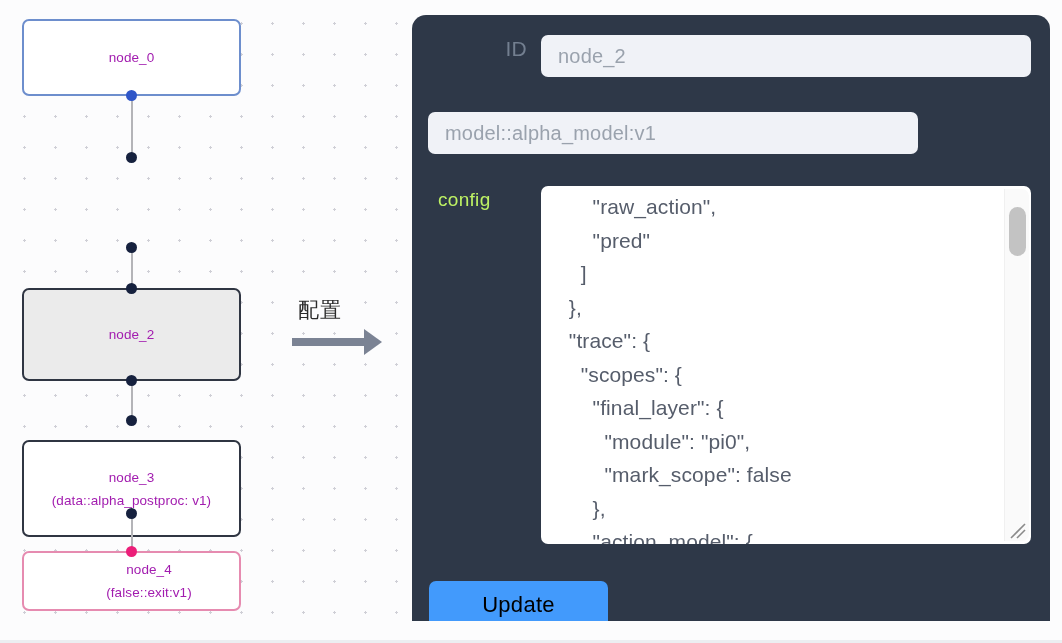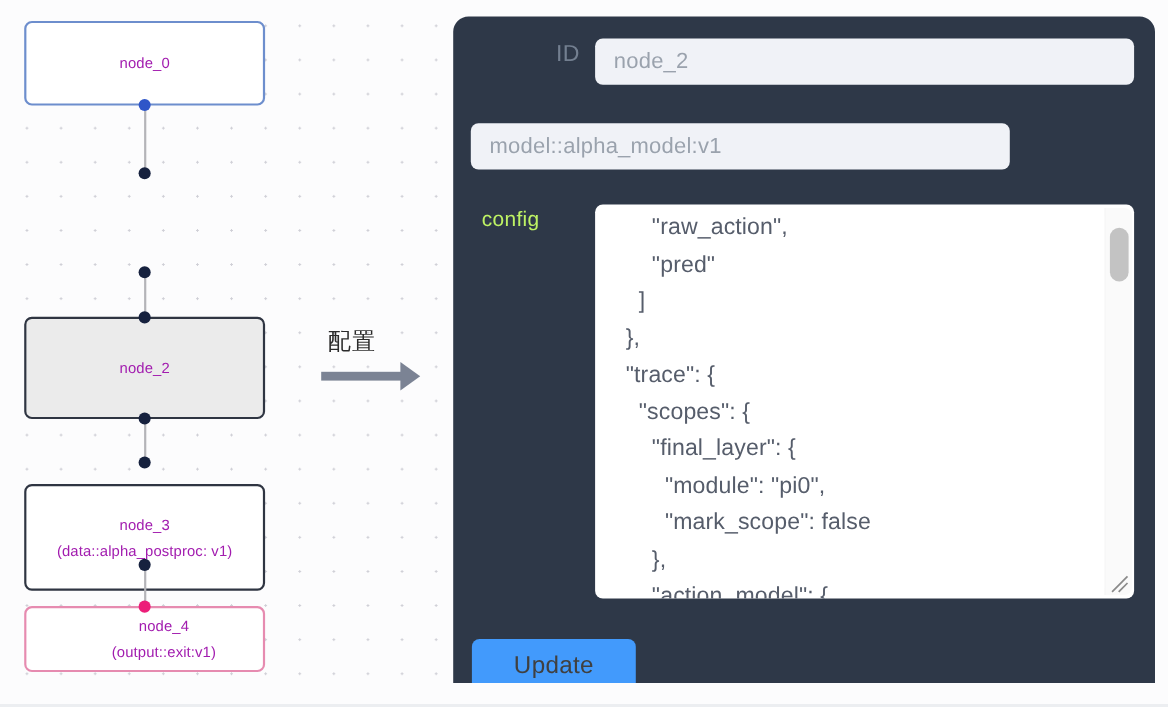--- a/index.html
+++ b/index.html
@@ -217,26 +217,26 @@
     position: absolute;
     right: 3px; bottom: 3px;
     width: 22px; height: 22px;
   }
   #config-resize svg { display: block; }
 
   #update-button {
     position: absolute;
     left: 17px;
     top: 566px;
-    width: 149px;
+    width: 179px;
     height: 48px;
     background: #429afc;
     border: none;
     border-radius: 7px 7px 0 0;
-    color: #404040;
+    color: #000000;
     font-size: 22px;
     font-family: "Liberation Sans", sans-serif;
     letter-spacing: 0.3px;
     cursor: pointer;
     text-align: center;
     line-height: 44px;
   }
 </style>
 </head>
 <body>
@@ -265,21 +265,21 @@
   <div class="node" id="node3">
     <span class="nm">node_3</span>
     <span class="ntype">(data::alpha_postproc:
 v1)</span>
   </div>
   <div class="port" style="top:415px;"></div>
   <div class="port" style="top:508px;"></div>
 
   <div class="node sel-output" id="node4">
     <span class="nm">node_4</span>
-    <span class="ntype">(output::exit:v1)</span>
+    <span class="ntype">(false::exit:v1)</span>
   </div>
   <div class="port pink" style="top:546px;"></div>
 
   <div id="arrow-group">
     <div id="arrow-label">配置</div>
     <div id="arrow-shaft"></div>
     <div id="arrow-head"></div>
   </div>
 
   <div id="canvas-bottom-edge"></div>

